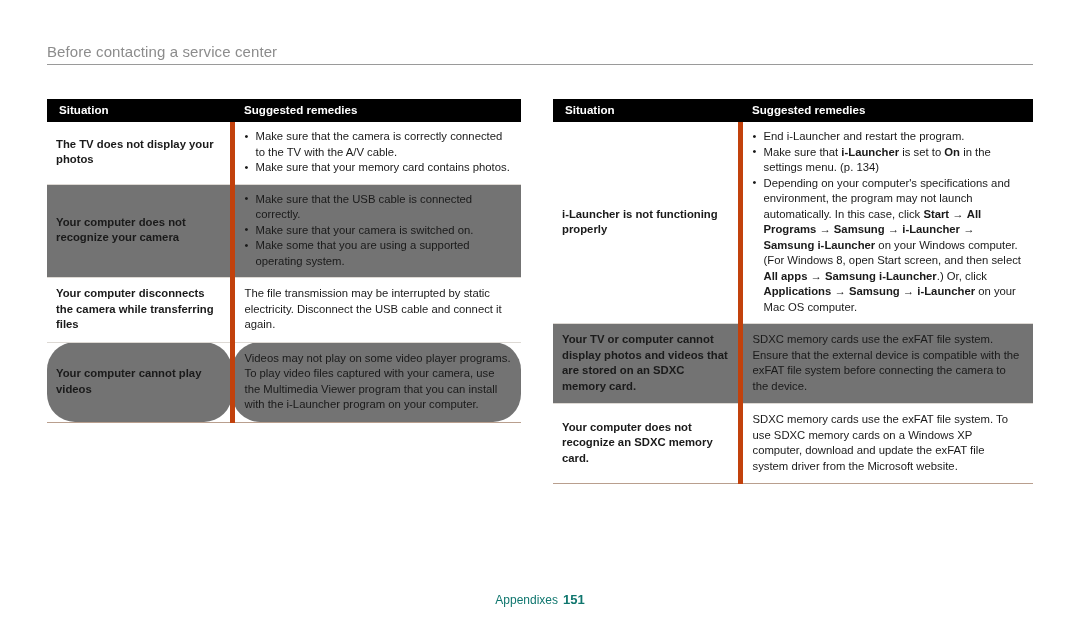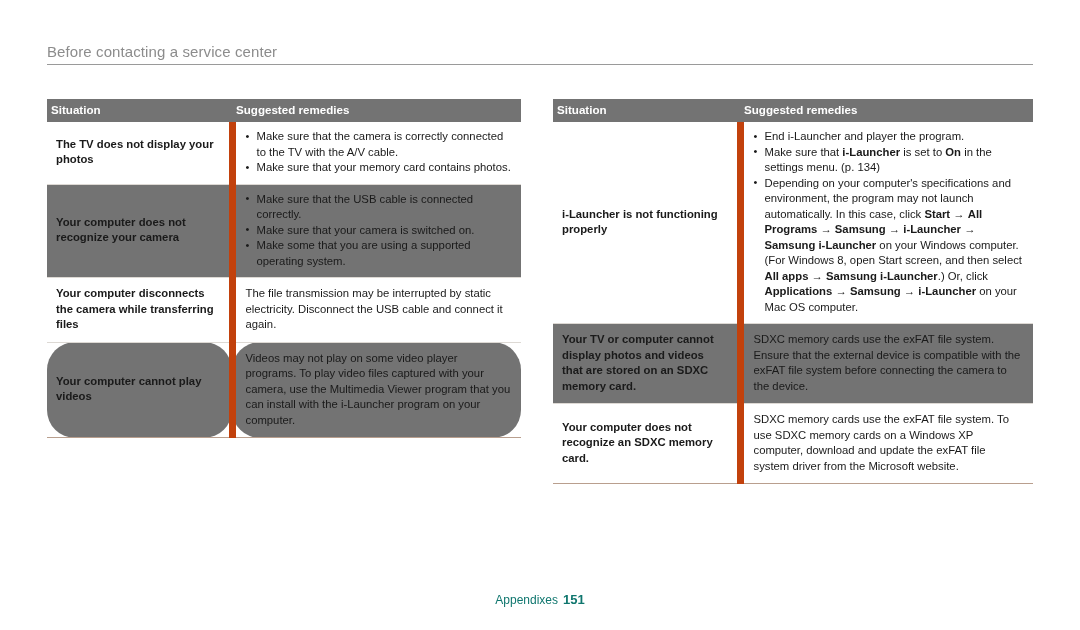--- a/index.html
+++ b/index.html
@@ -51,44 +51,44 @@
     table-layout: fixed;
     font-size: 11.3px;
   }
   .tbl-left  { left: 47px;  top: 99px; width: 474px; }
   .tbl-right { left: 553px; top: 99px; width: 480px; }
 
   .tbl thead th {
     background: #b2a header;
   }
   .tbl thead th {
-    background: #737373;
+    background: #000000;
     color: #ffffff;
     font-weight: bold;
     font-size: 11.6px;
     text-align: left;
-    padding: 4px 8px 5px 4px;
+    padding: 4px 8px 5px 12px;
     line-height: 14px;
     border: none;
   }
 
   .tbl td {
     vertical-align: middle;
     padding: 7px 9px 8px 9px;
     line-height: 15.5px;
     border-bottom: 1px solid #ddd9d4;
     border-right: none;
   }
   .tbl tr:last-child td {
     border-bottom: 1px solid #b99f8e;
     border-radius: 28px;
   }
 
   .col-sit  { font-weight: bold; }
-  .col-rem  { font-weight: normal; border-left: 7px solid #c2410c; }
+  .col-rem  { font-weight: normal; border-left: 5px solid #c2410c; }
 
   .shade td { background: #737373; }
 
   
   ul.rem {
     margin: 0;
     padding: 0;
     list-style: none;
   }
   ul.rem > li {
@@ -187,21 +187,21 @@
       <tr>
         <th>Situation</th>
         <th>Suggested remedies</th>
       </tr>
     </thead>
     <tbody>
         <tr>
           <td class="col-sit">i-Launcher is not functioning properly</td>
           <td class="col-rem">
             <ul class="rem">
-              <li>End i-Launcher and player the program.</li>
+              <li>End i-Launcher and restart the program.</li>
               <li>Make sure that <b>i-Launcher</b> is set to <b>On</b> in the settings menu. (p. 134)</li>
               <li>Depending on your computer's specifications and environment, the program may not launch automatically. In this case, click <b>Start</b> → <b>All Programs</b> → <b>Samsung</b> → <b>i-Launcher</b> → <b>Samsung i-Launcher</b> on your Windows computer. (For Windows 8, open Start screen, and then select <b>All apps</b> → <b>Samsung i-Launcher</b>.) Or, click <b>Applications</b> → <b>Samsung</b> → <b>i-Launcher</b> on your Mac OS computer.</li>
             </ul>
           </td>
         </tr>
         <tr class="shade">
           <td class="col-sit">Your TV or computer cannot display photos and videos that are stored on an SDXC memory card.</td>
           <td class="col-rem">
             <p class="rem">SDXC memory cards use the exFAT file system. Ensure that the external device is compatible with the exFAT file system before connecting the camera to the device.</p>
           </td>

